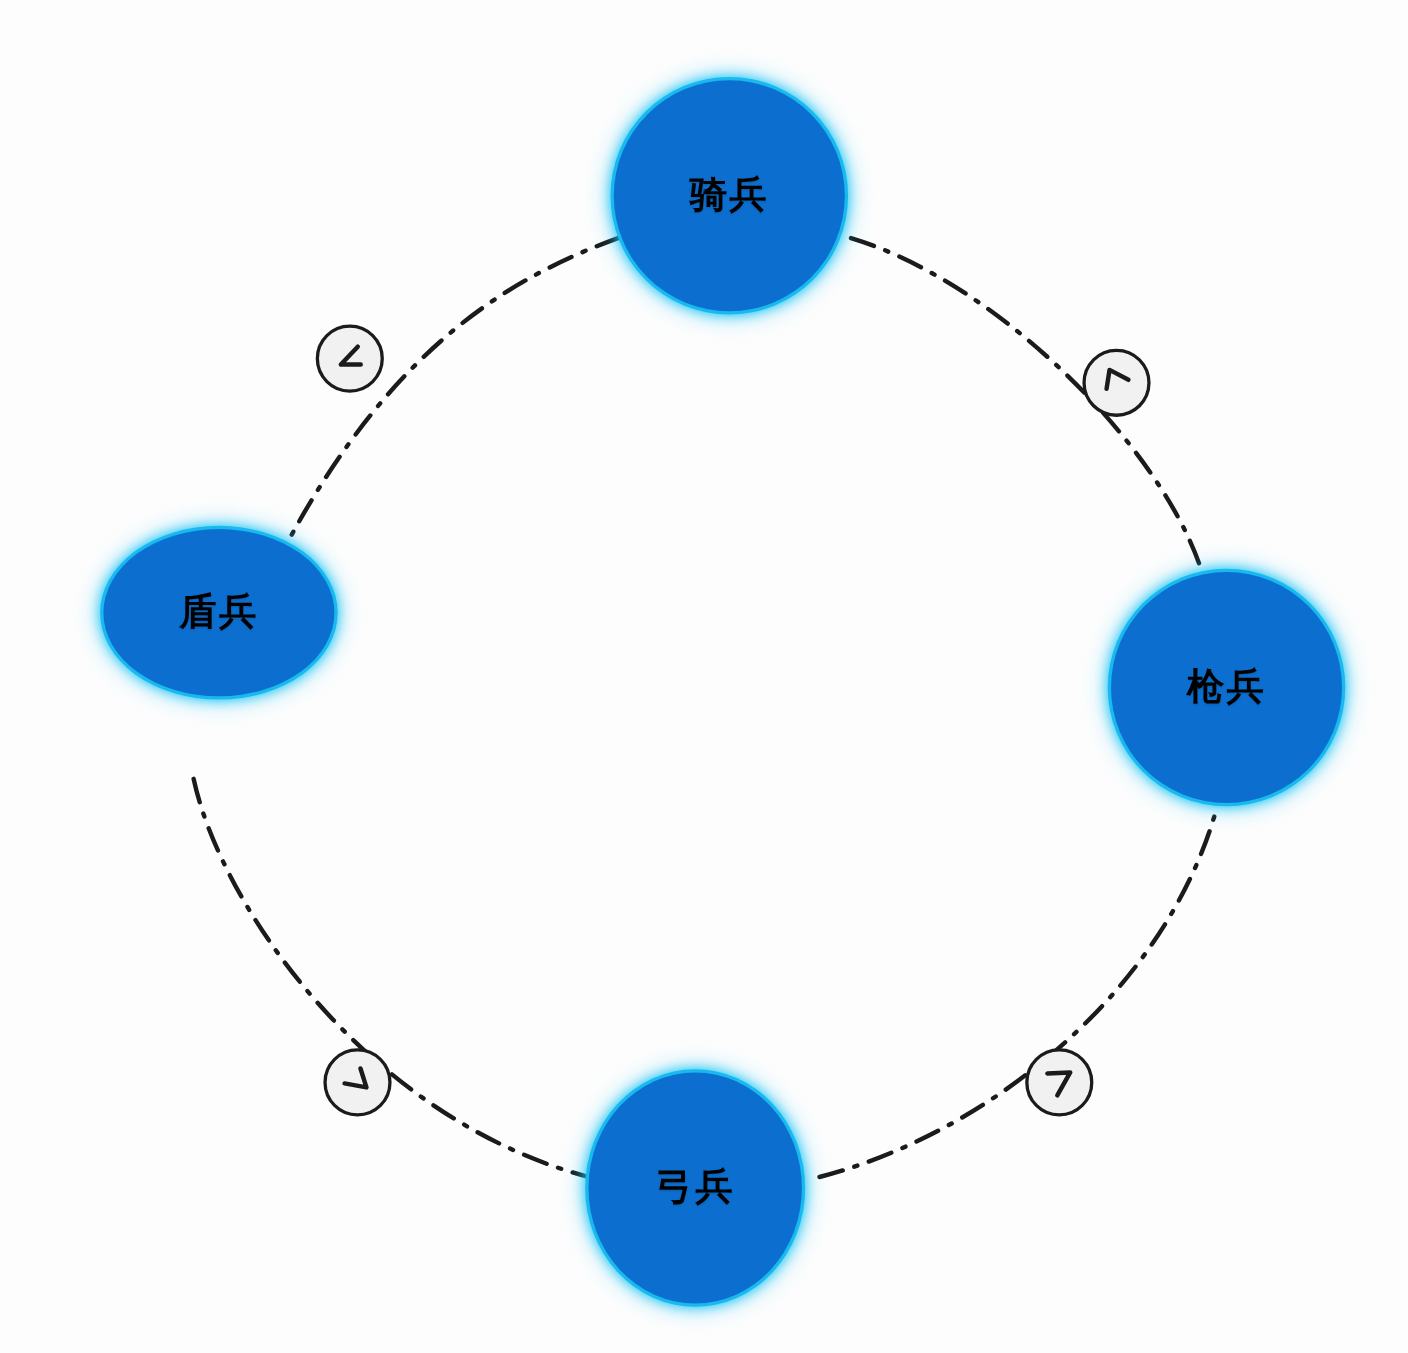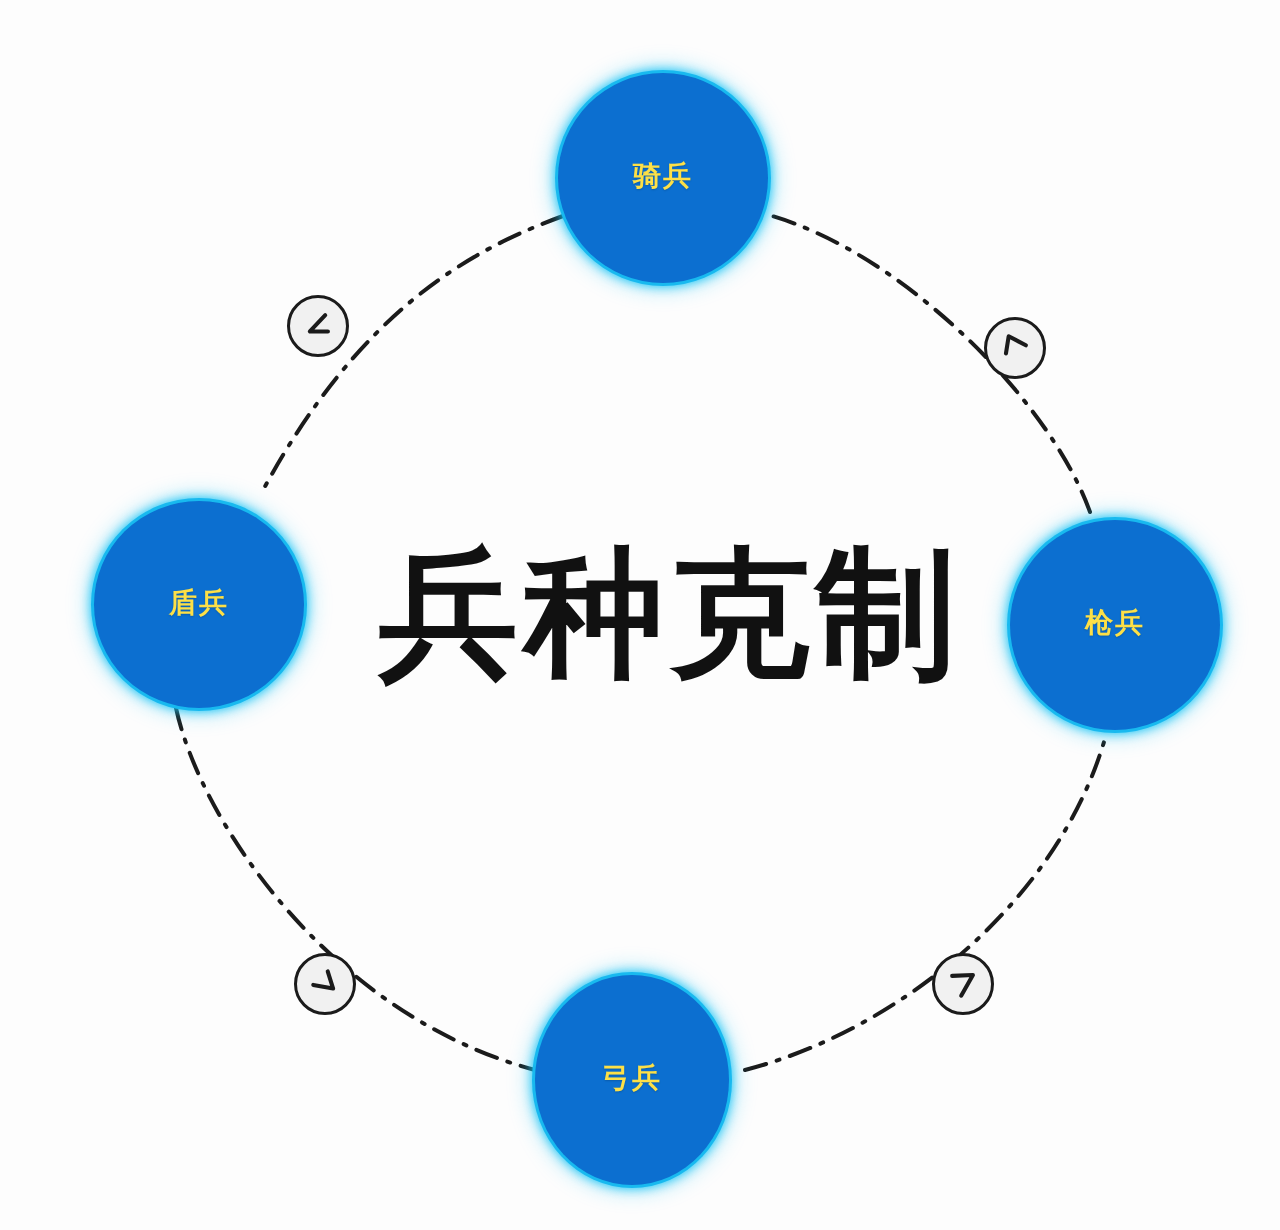--- a/index.html
+++ b/index.html
@@ -32,26 +32,26 @@
     display: flex;
     align-items: center;
     justify-content: center;
     background: #0c6fd0;
     box-shadow:
       0 0 0 3px #18b9ef,
       0 0 10px 4px rgba(24, 195, 245, 0.85),
       0 0 20px 7px rgba(24, 195, 245, 0.35);
   }
   .node-label {
-    color: #fde047;
-    font-size: 28px;
+    color: #000000;
+    font-size: 34px;
     font-weight: 700;
     letter-spacing: 2px;
     line-height: 1;
-    font-family: Liberation Mono, monospace;
+    font-family: Liberation Serif, serif;
     text-shadow: 0 1px 2px rgba(0, 0, 0, 0.18);
     user-select: none;
   }
   #center-title {
     position: absolute;
     left: 385px;
     top: 520px;
     width: 570px;
     height: 190px;
     display: flex;
@@ -102,25 +102,24 @@
   </div>
 
   <div class="node-circle" style="left:1010px; top:520px; width:210px; height:210px;">
     <span class="node-label">枪兵</span>
   </div>
 
   <div class="node-circle" style="left:535px; top:975px; width:194px; height:210px;">
     <span class="node-label">弓兵</span>
   </div>
 
-  <div class="node-circle" style="left:94px; top:501px; width:210px; height:207px;">
+  <div class="node-circle" style="left:94px; top:481px; width:210px; height:152px;">
     <span class="node-label">盾兵</span>
   </div>
 
-  <div id="center-title">兵种克制</div>
 
   <div class="marker-badge" style="left:287px; top:295px;">
     <svg viewBox="0 0 62 62" xmlns="http://www.w3.org/2000/svg">
       <path d="M 39 19 L 22 37 L 42 37" fill="none" stroke="#1b1b1b" stroke-width="4.5" stroke-linecap="round" stroke-linejoin="round"></path>
     </svg>
   </div>
 
   <div class="marker-badge" style="left:984px; top:317px;">
     <svg viewBox="0 0 62 62" xmlns="http://www.w3.org/2000/svg">
       <path d="M 21 37 L 24 18 L 43 28" fill="none" stroke="#1b1b1b" stroke-width="4.5" stroke-linecap="round" stroke-linejoin="round"></path>

